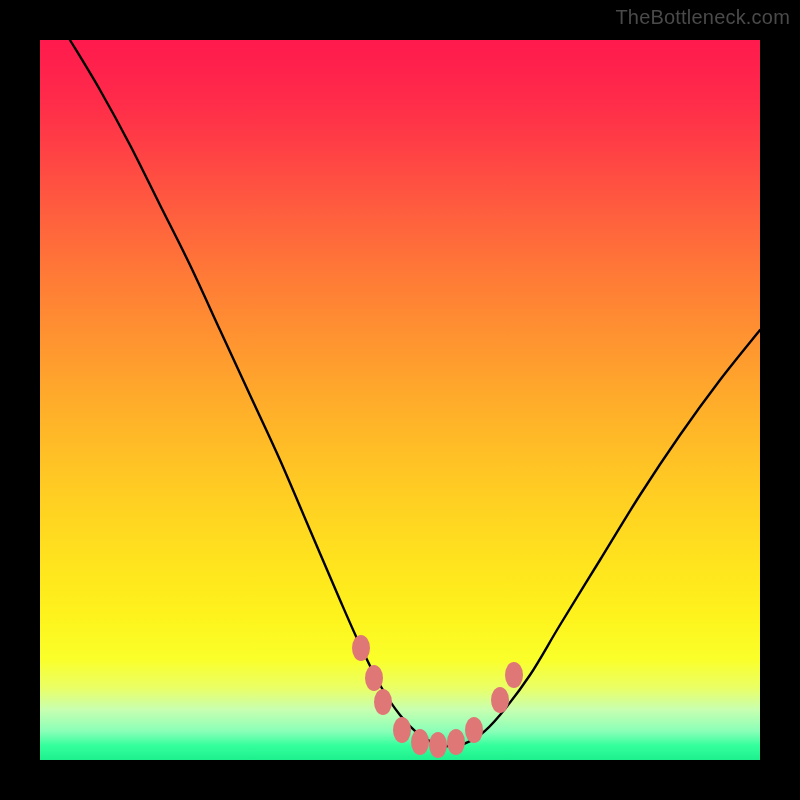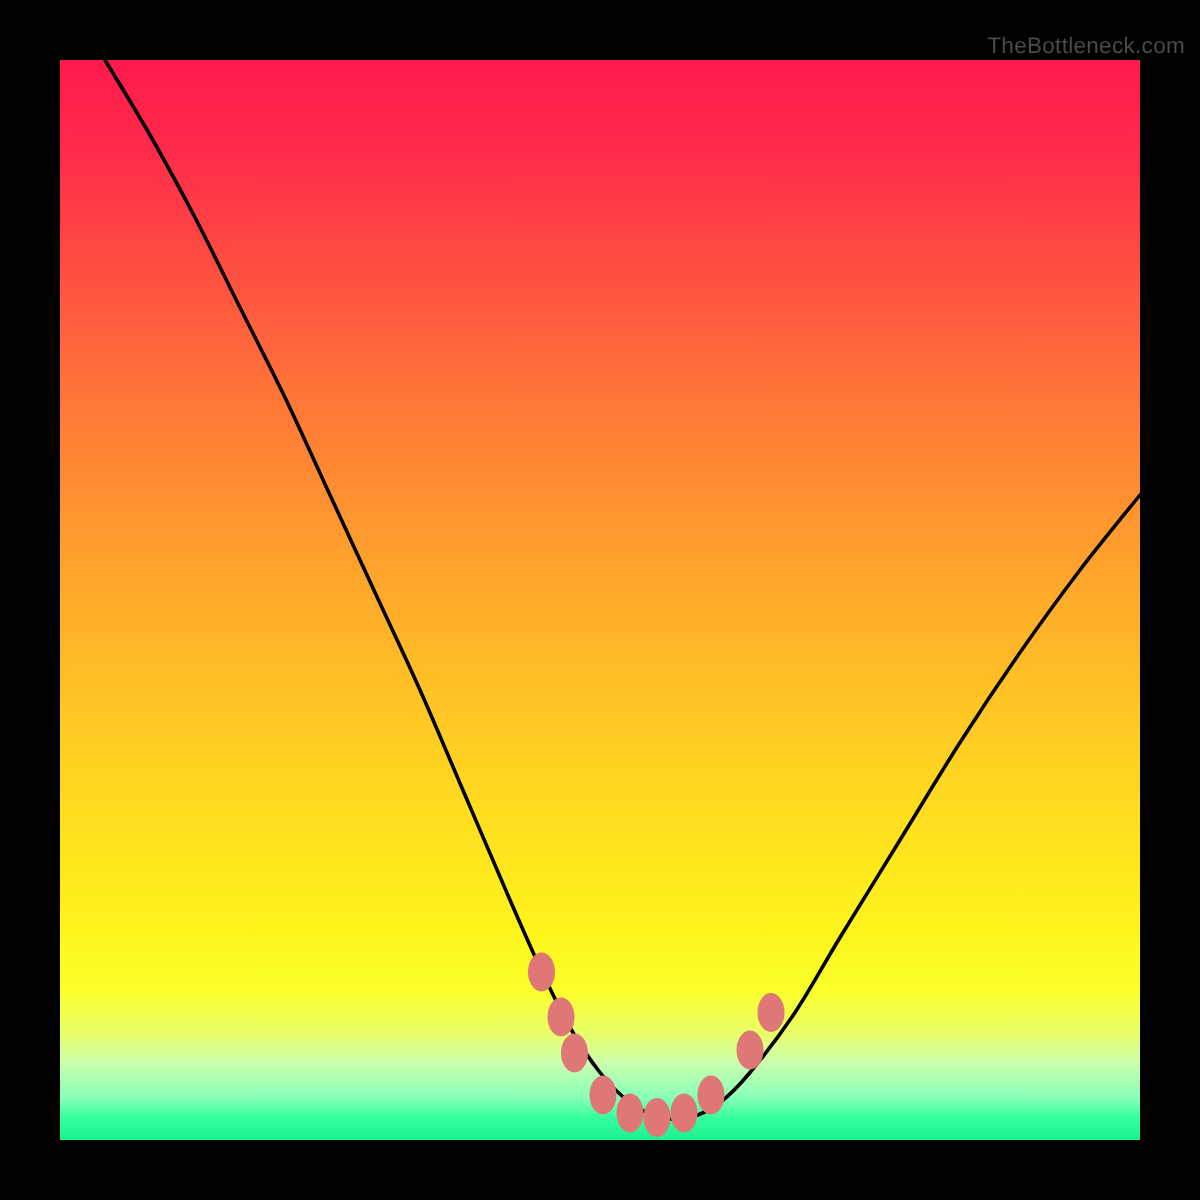--- a/index.html
+++ b/index.html
@@ -37,24 +37,24 @@
       #faff2a 86%,
       #eaff66 90%,
       #c8ffb0 93%,
       #8affb8 96%,
       #34ff9d 98%,
       #1df08d 100%
     );
   }
   .watermark {
     position: absolute;
-    top: 22px;
+    top: 6px;
     right: 10px;
     color: #4a4a4a;
-    font-size: 15px;
+    font-size: 20px;
     font-weight: 500;
     letter-spacing: 0.2px;
     user-select: none;
   }
   svg.curve-layer {
     position: absolute;
     inset: 0;
     width: 720px;
     height: 720px;
     overflow: visible;

